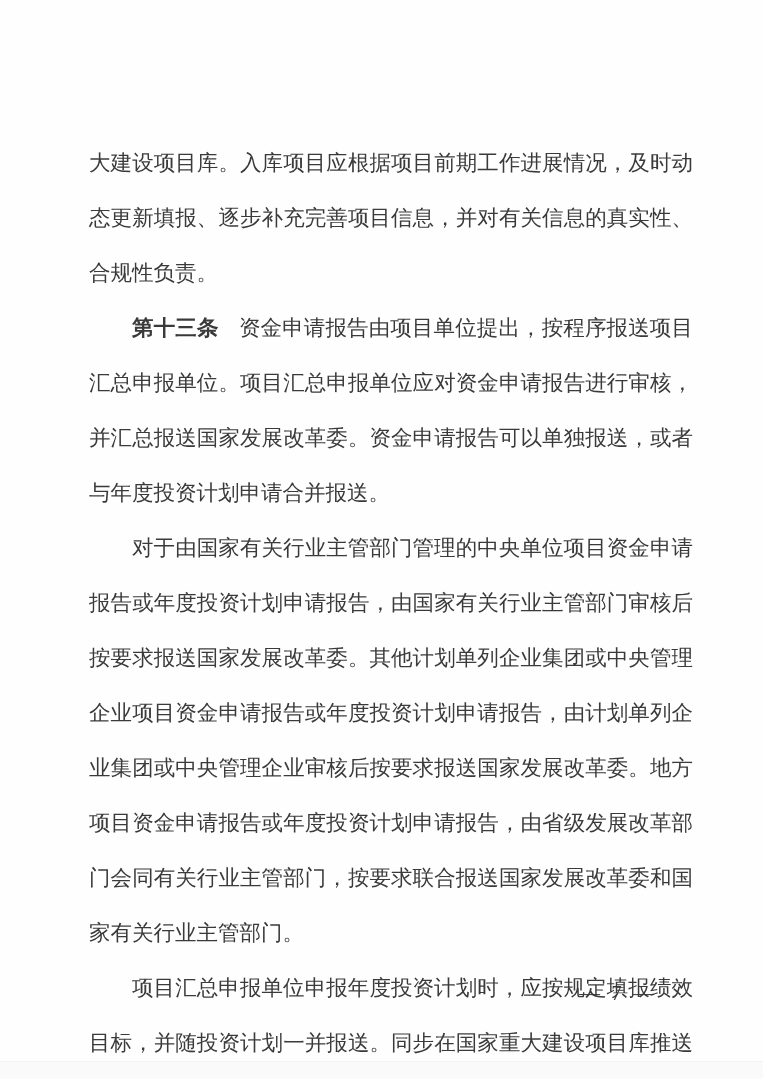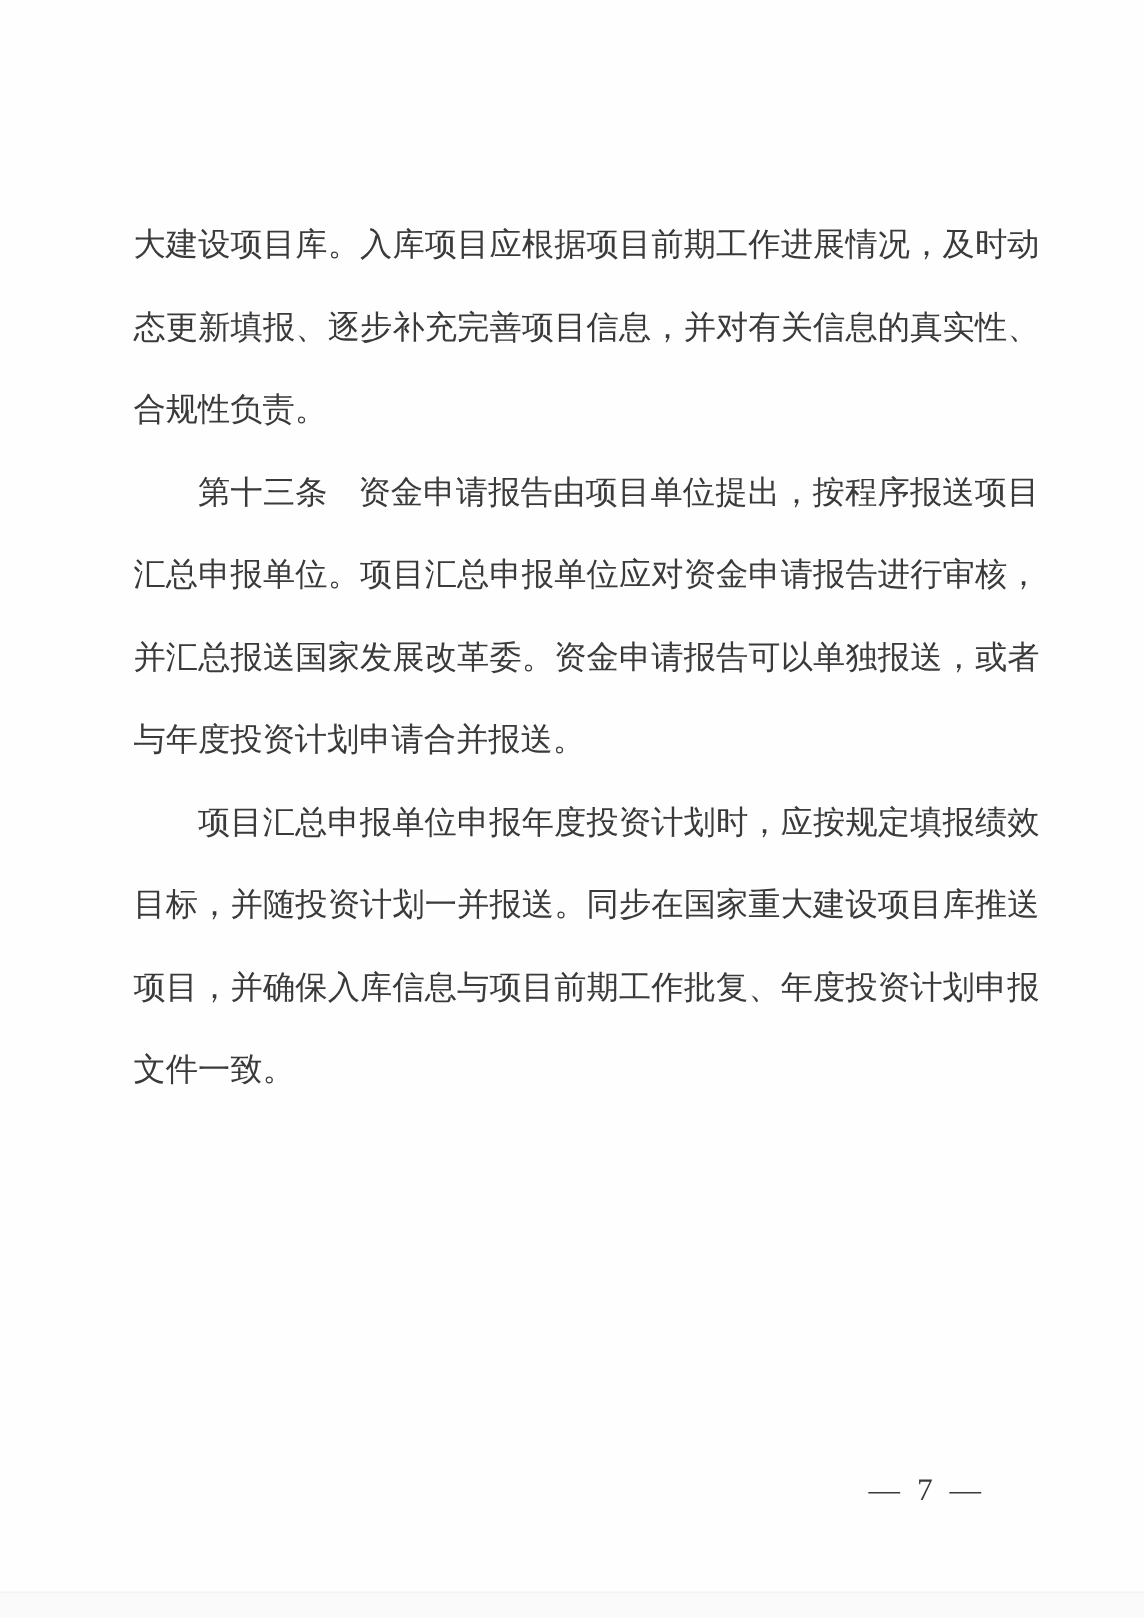--- a/index.html
+++ b/index.html
@@ -29,21 +29,21 @@
   }
   .para {
     margin: 0;
     padding: 0;
     text-indent: 2em;
   }
   .para.no-indent {
     text-indent: 0;
   }
   .para-heading {
-    font-weight: normal;
+    font-weight: bold;
     margin-right: 0.95em;
   }
   .para-heading:empty {
     display: none;
     margin-right: 0;
   }
   .page-number {
     position: absolute;
     top: 981px;
     right: 106px;
@@ -62,19 +62,20 @@
     border-top: 1px solid #f3f3f3;
   }
 </style>
 </head>
 <body>
 
 <div class="page">
   <div class="body-text">
     <p class="para no-indent"><span>大建设项目库。入库项目应根据项目前期工作进展情况，及时动态更新填报、逐步补充完善项目信息，并对有关信息的真实性、合规性负责。</span></p>
     <p class="para"><b class="para-heading">第十三条</b><span>资金申请报告由项目单位提出，按程序报送项目汇总申报单位。项目汇总申报单位应对资金申请报告进行审核，并汇总报送国家发展改革委。资金申请报告可以单独报送，或者与年度投资计划申请合并报送。</span></p>
+    <p class="para"><span>对于由国家有关行业主管部门管理的中央单位项目资金申请报告或年度投资计划申请报告，由国家有关行业主管部门审核后按要求报送国家发展改革委。其他计划单列企业集团或中央管理企业项目资金申请报告或年度投资计划申请报告，由计划单列企业集团或中央管理企业审核后按要求报送国家发展改革委。地方项目资金申请报告或年度投资计划申请报告，由省级发展改革部门会同有关行业主管部门，按要求联合报送国家发展改革委和国家有关行业主管部门。</span></p>
     <p class="para"><span>项目汇总申报单位申报年度投资计划时，应按规定填报绩效目标，并随投资计划一并报送。同步在国家重大建设项目库推送项目，并确保入库信息与项目前期工作批复、年度投资计划申报文件一致。</span></p>
   </div>
 
   <div class="page-number">— 7 —</div>
 
   <div class="bottom-scan-edge"></div>
 </div>
 
 </body></html>

